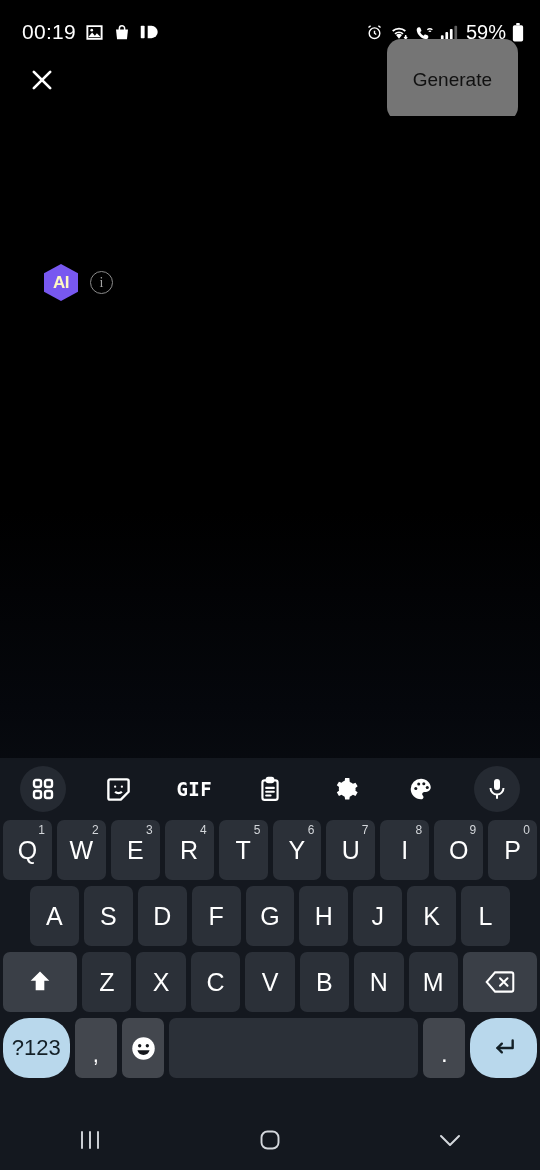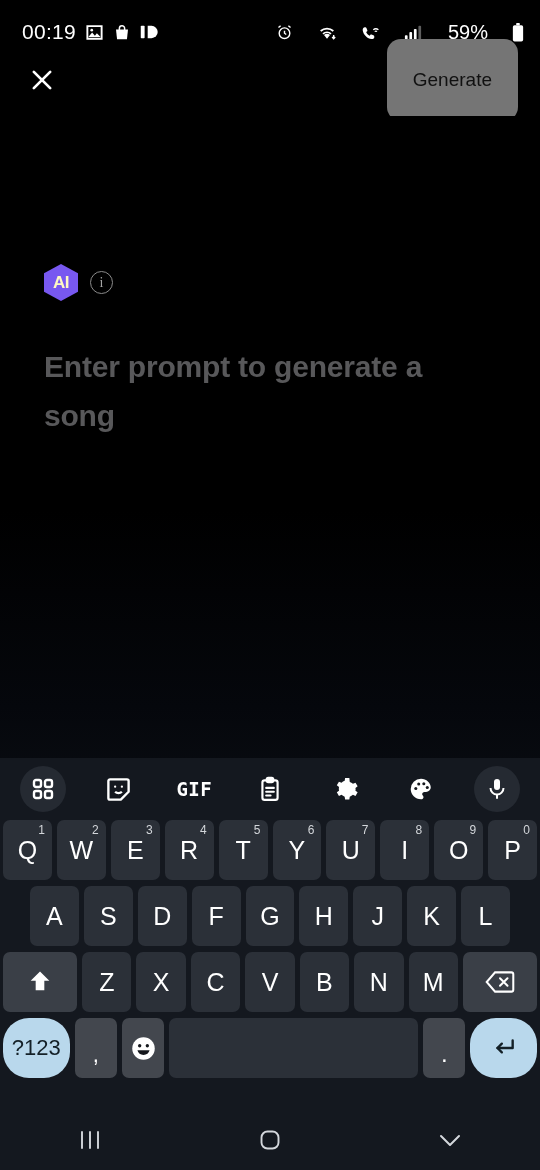--- a/index.html
+++ b/index.html
@@ -15,21 +15,21 @@
   
   .statusbar {
     height:44px;
     display:flex;
     align-items:flex-end;
     justify-content:space-between;
     padding:0 16px 0 22px;
     background:#000;
   }
   .status-left { display:flex; align-items:center; gap:9px; }
-  .status-right { display:flex; align-items:center; gap:24px; }
+  .status-right { display:flex; align-items:center; gap:6px; }
   .clock { font-size:21px; font-weight:400; letter-spacing:.3px; color:#fff; }
   .pct { font-size:20px; font-weight:400; color:#fff; margin-left:2px; }
   .sicon { display:block; }
 
   
   .topbar {
     height:72px;
     display:flex;
     align-items:center;
     justify-content:space-between;
@@ -252,21 +252,20 @@
   <button class="gen-btn">Generate</button>
 </div>
 
 <div class="content">
   <div class="ai-row">
     <div class="hexbadge">
       <span>AI</span>
     </div>
     <div class="info-ic">i</div>
   </div>
-  <div class="placeholder">Enter prompt to generate a song</div>
 </div>
 
 <div class="sugg-strip">
   <div class="dice-btn">
     <svg width="40" height="34" viewBox="0 0 40 34" fill="#fff">
       <g transform="rotate(-15 16 14)">
         <rect x="4" y="2" width="20" height="20" rx="4"></rect>
       </g>
       <g fill="#15181d">
         <circle cx="10.4" cy="7.5" r="1.7"></circle>

